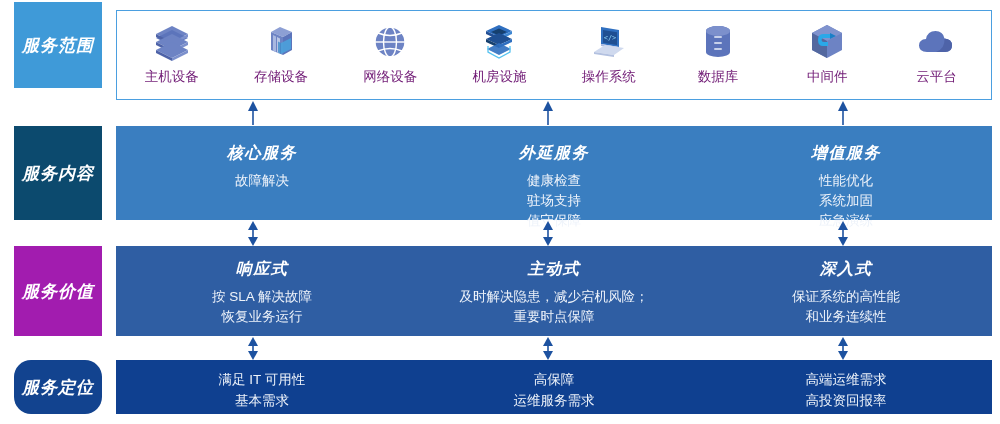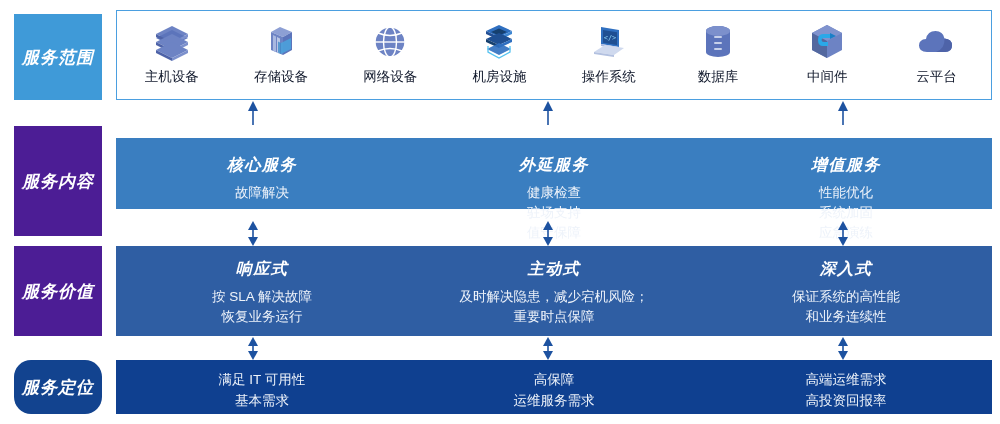--- a/index.html
+++ b/index.html
@@ -30,23 +30,23 @@
     display: flex;
     align-items: center;
     justify-content: center;
     color: #ffffff;
     font-weight: bold;
     font-style: italic;
     font-size: 17px;
     letter-spacing: 1px;
     box-sizing: border-box;
   }
-  .row-label.l1 { top: 14px;  height: 86px; background: #3f9ad8; }
-  .row-label.l2 { top: 126px; height: 110px; background: #4c1d95; }
-  .row-label.l3 { top: 246px; height: 90px; background: #4c1d95; }
+  .row-label.l1 { top: 2px;  height: 86px; background: #3f9ad8; }
+  .row-label.l2 { top: 126px; height: 94px; background: #0c4a6e; }
+  .row-label.l3 { top: 246px; height: 90px; background: #a21caf; }
   .row-label.l4 { top: 360px; height: 54px; background: #12438f; border-radius: 17px; }
 
   
   .scope-band {
     position: absolute;
     left: 116px; top: 10px;
     width: 876px; height: 90px;
     border: 1px solid #4b9fe0;
     background: #ffffff;
     box-sizing: border-box;
@@ -65,33 +65,33 @@
   .scope-icon {
     width: 44px; height: 44px;
     display: flex;
     align-items: center;
     justify-content: center;
   }
   .scope-icon svg { display: block; }
   .scope-label {
     margin-top: 4px;
     font-size: 13.5px;
-    color: #0f172a;
+    color: #701a75;
     white-space: nowrap;
   }
 
   
   .band {
     position: absolute;
     left: 116px;
     width: 876px;
     box-sizing: border-box;
     display: flex;
   }
-  .band.b2 { top: 138px; height: 71px;  background: #3a7ec0; }
+  .band.b2 { top: 126px; height: 94px;  background: #3a7ec0; }
   .band.b3 { top: 246px; height: 90px;  background: #2f5ea3; }
   .band.b4 { top: 360px; height: 54px;  background: #0f4090; }
 
   .cell {
     flex: 1 1 0;
     display: flex;
     flex-direction: column;
     align-items: center;
     justify-content: flex-start;
     text-align: center;

